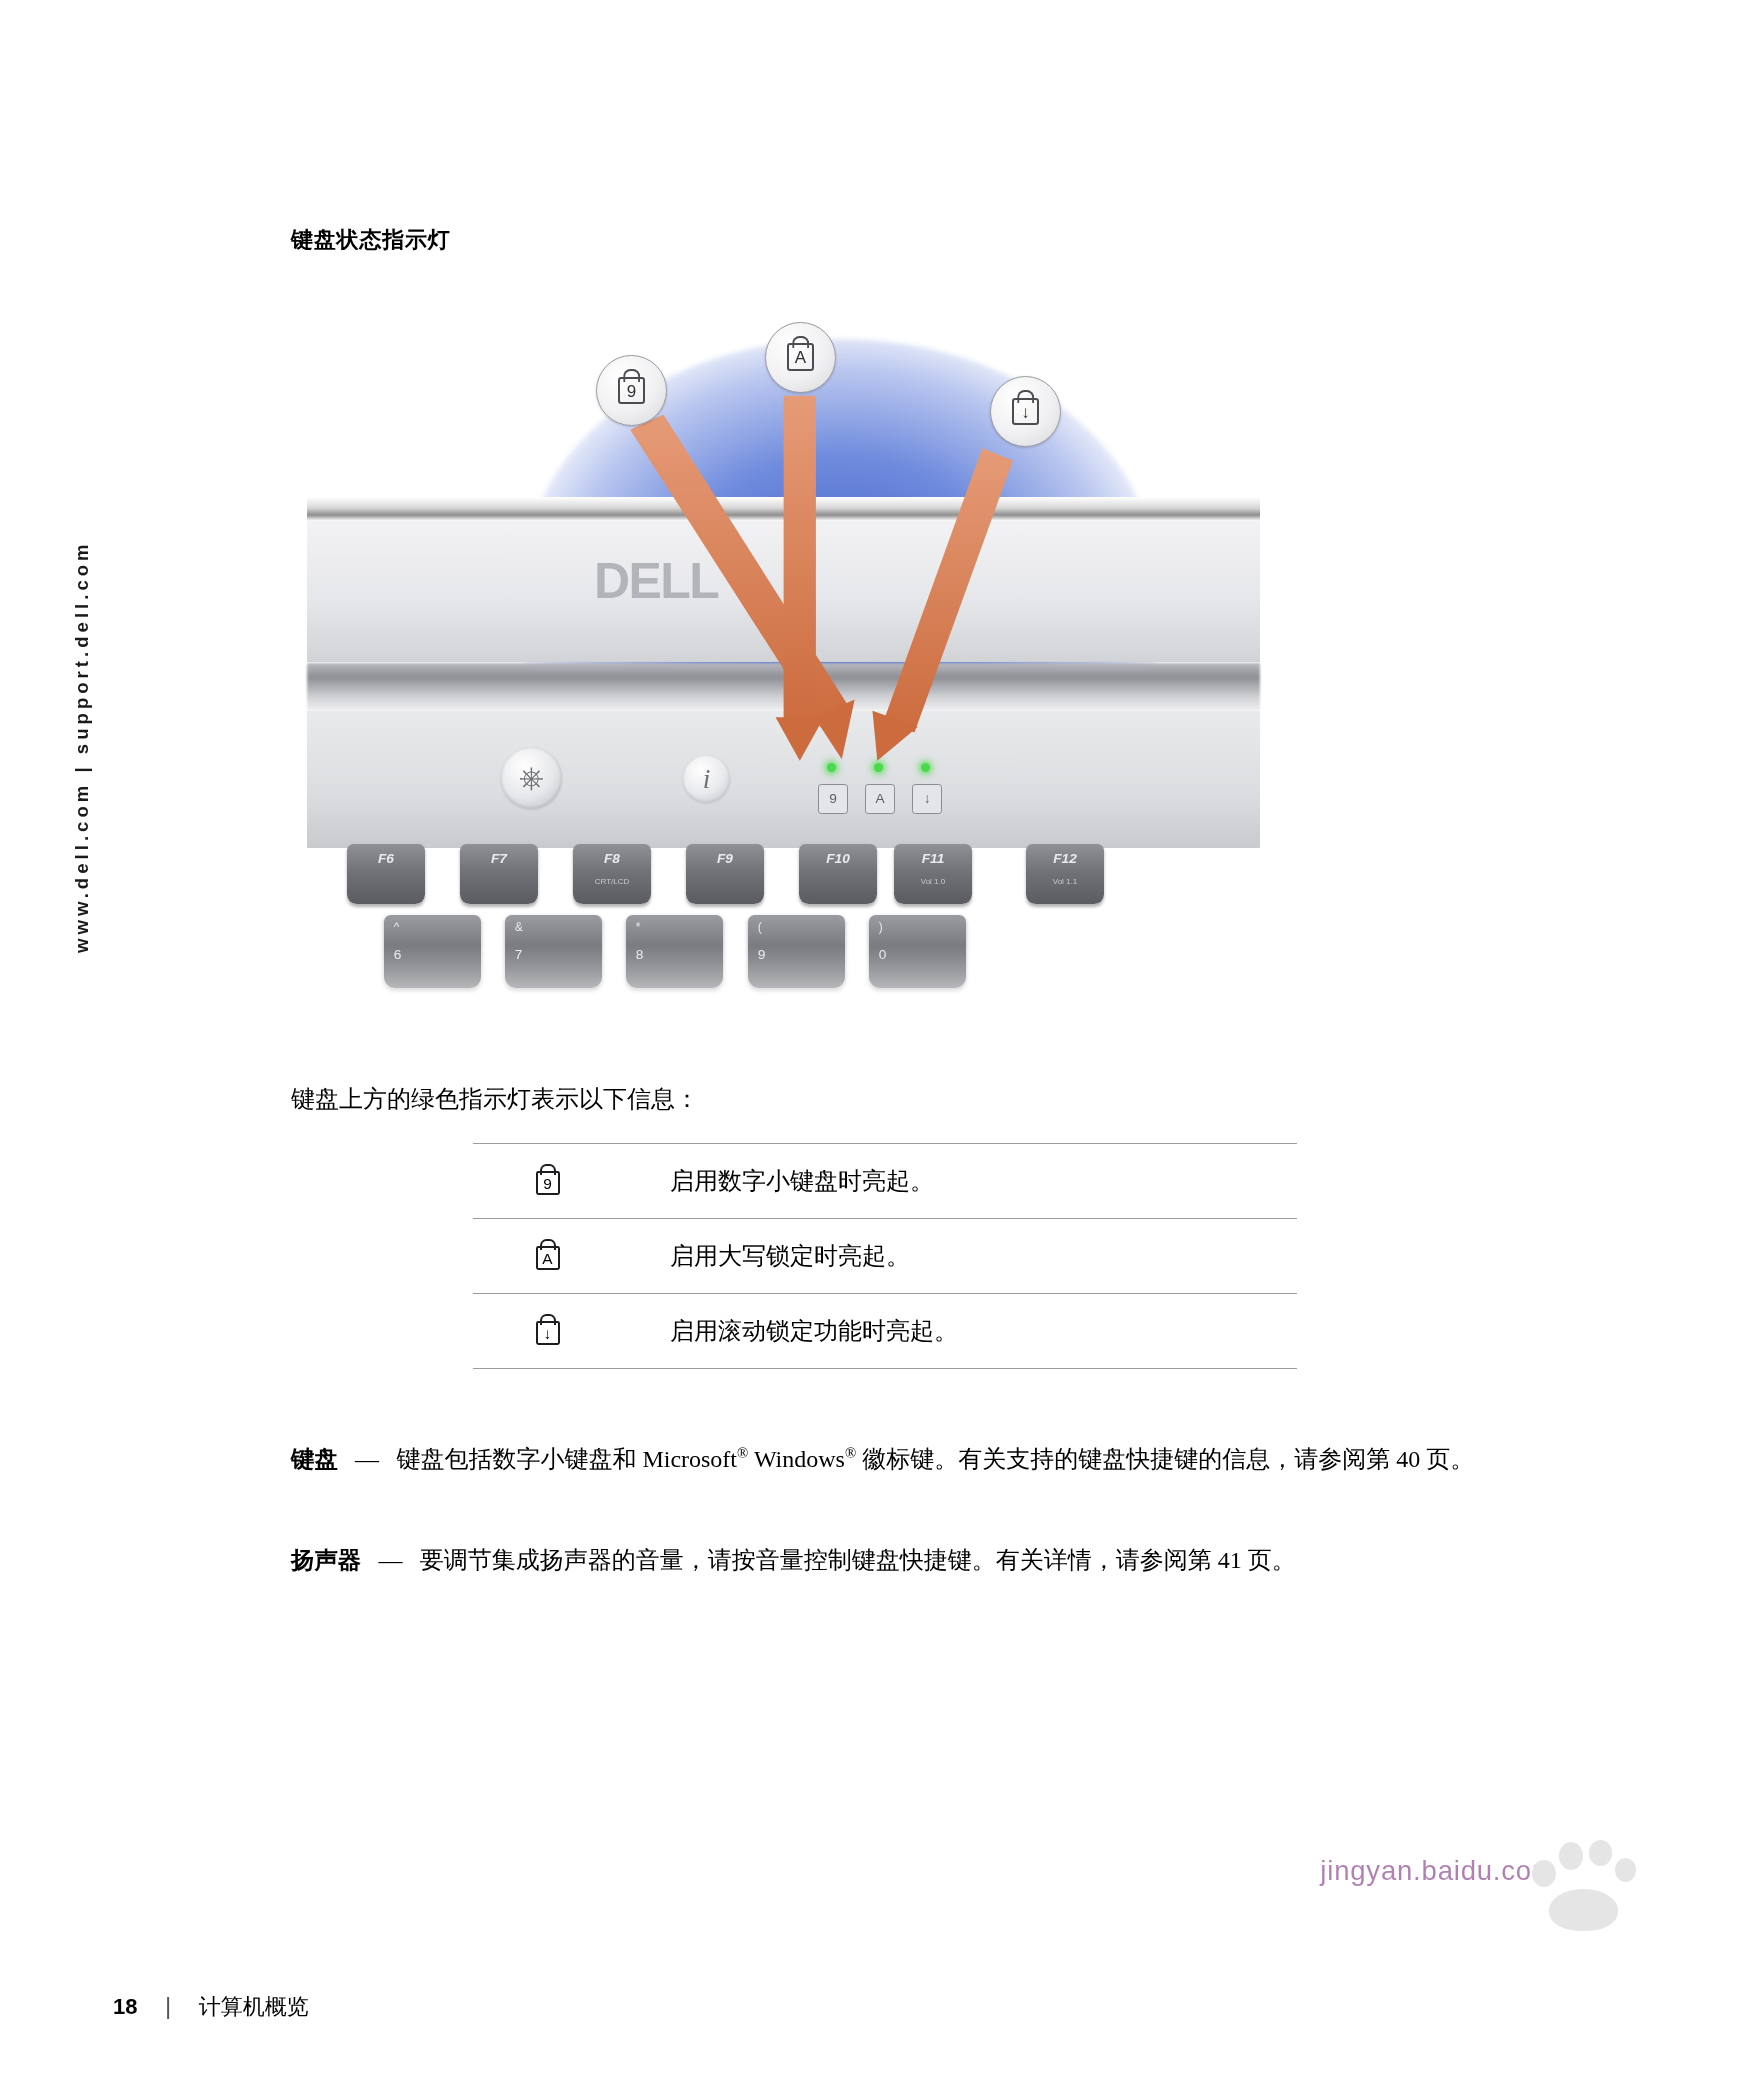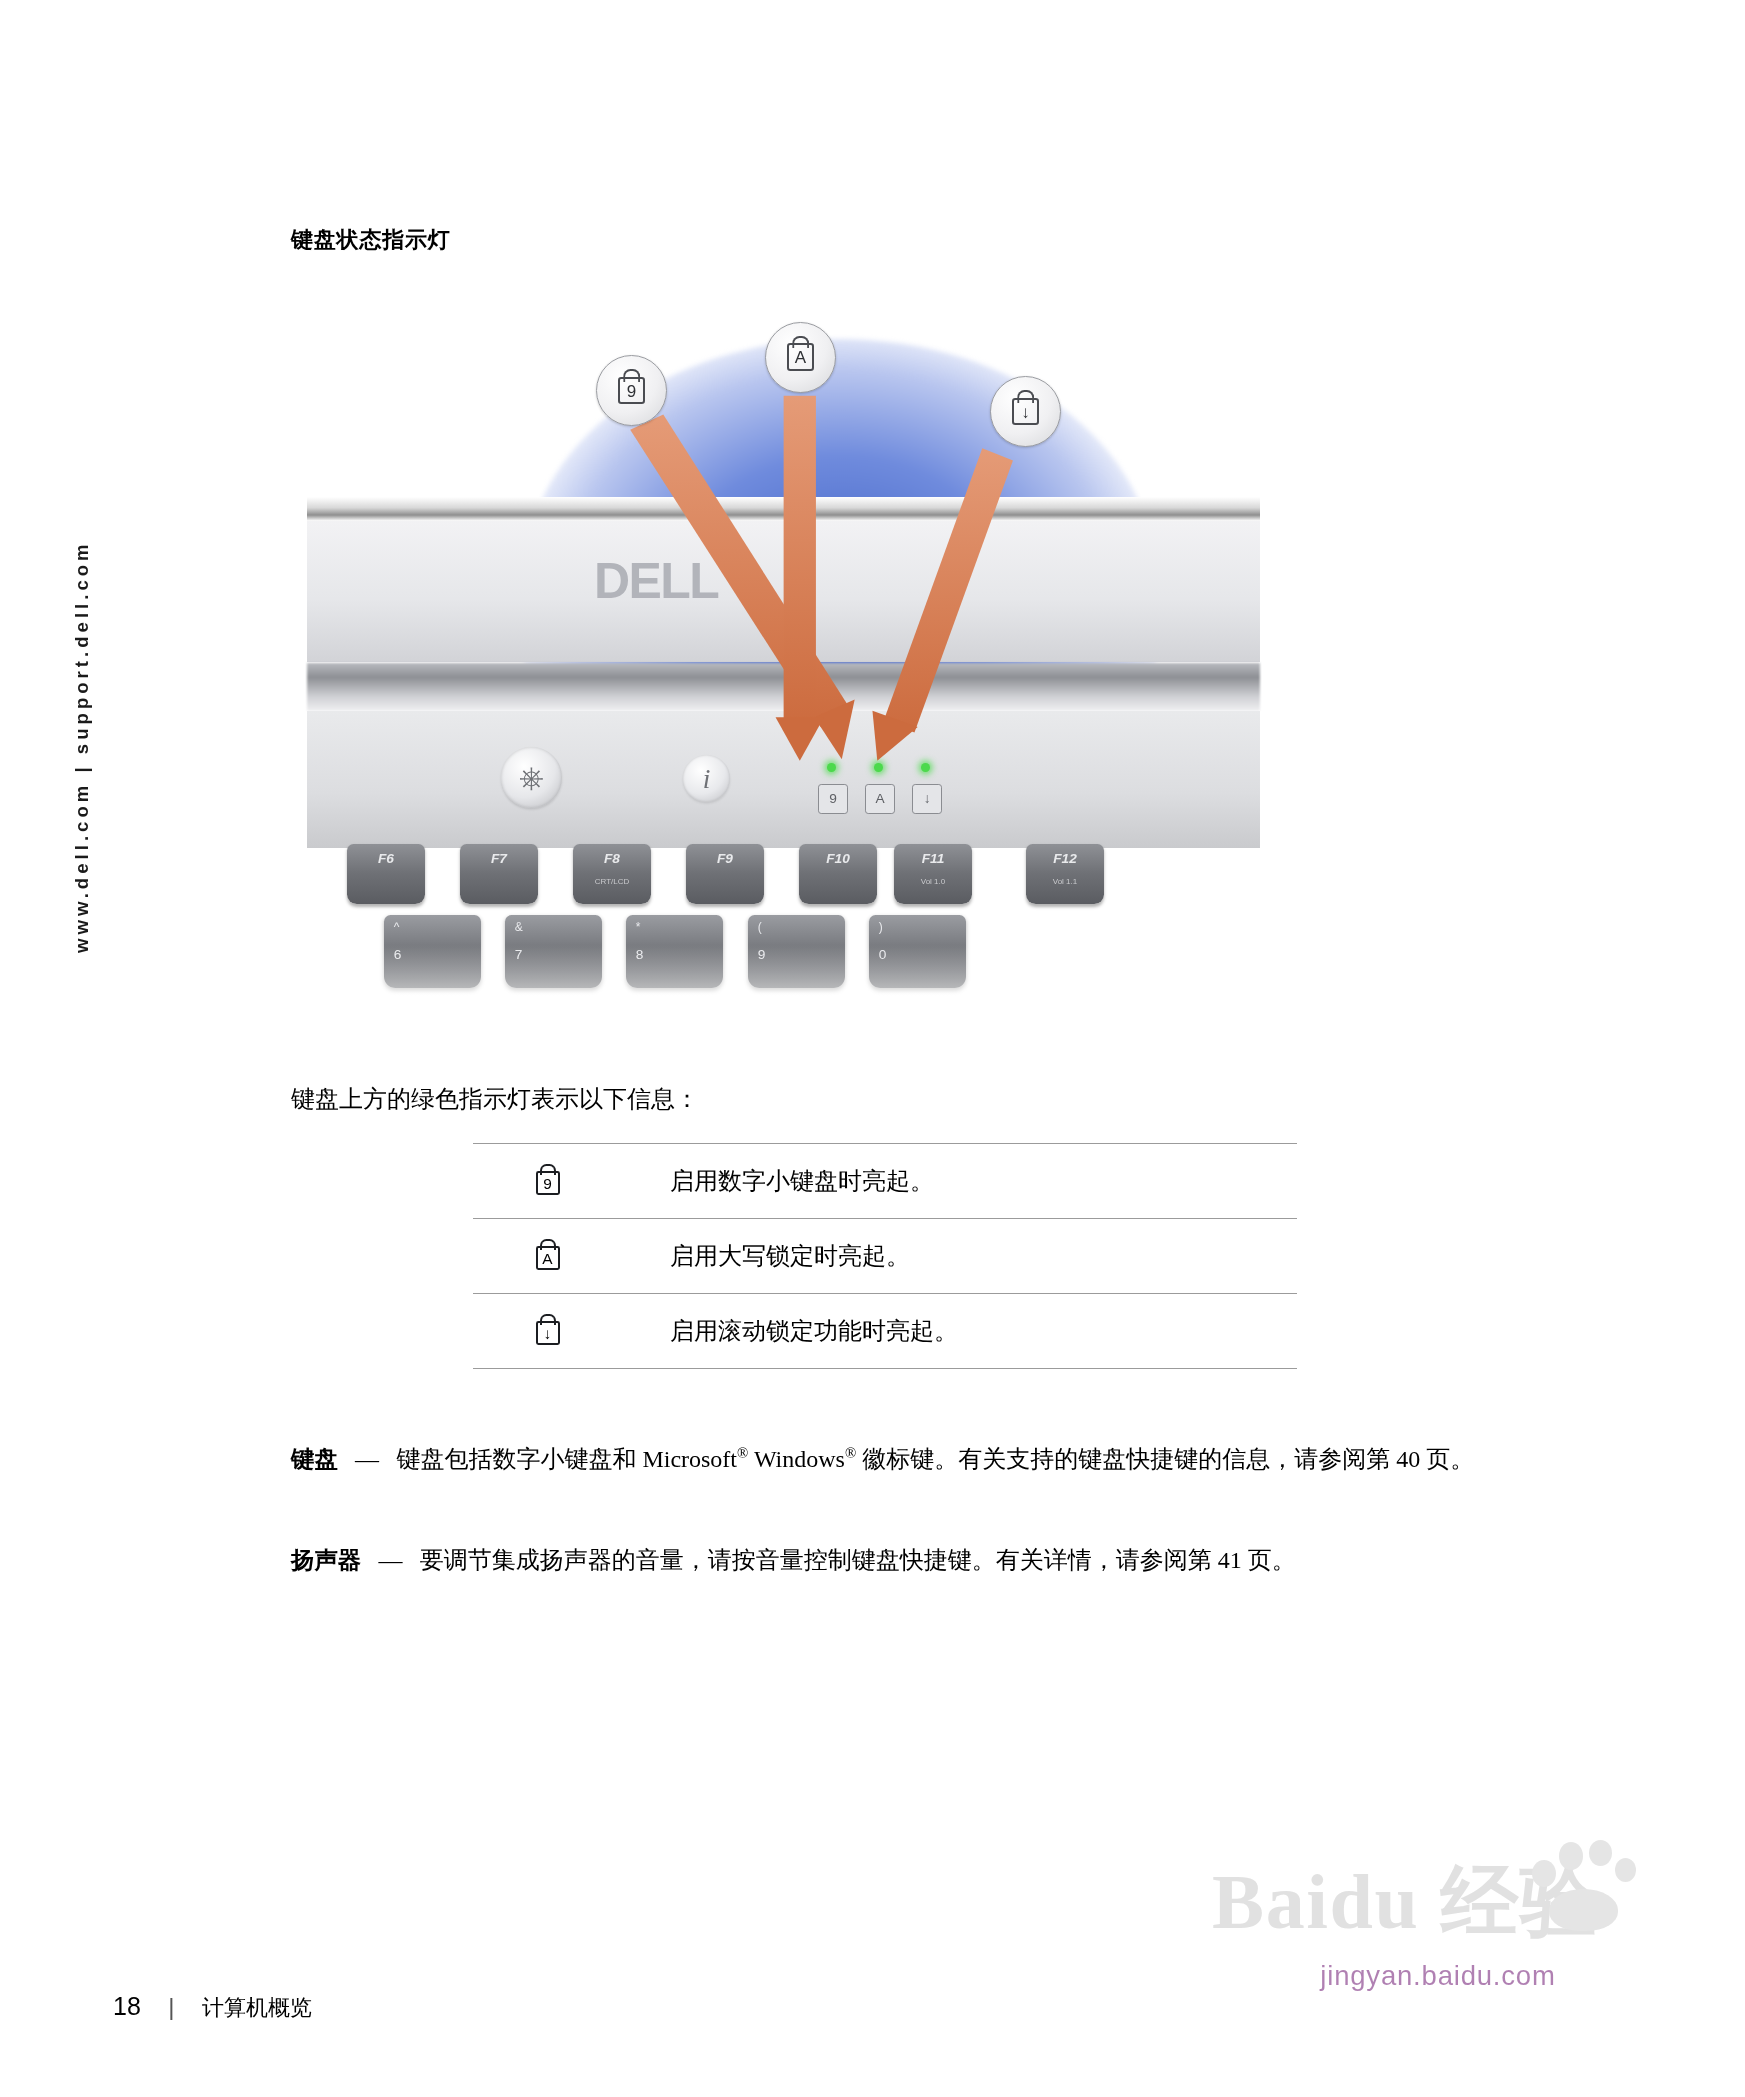--- a/index.html
+++ b/index.html
@@ -333,21 +333,21 @@
 
   
   .footer {
     position: absolute;
     left: 113px;
     top: 1992px;
     display: flex;
     align-items: baseline;
     font-family: "Liberation Sans", sans-serif;
   }
-  .footer .pageno { font-size: 25px; font-weight: normal; }
+  .footer .pageno { font-size: 22px; font-weight: bold; }
   .footer .bar { margin: 0 27.5px; color: #555; font-size: 24px; }
   .footer .chap { font-size: 22px; }
 
   
   .wm {
     position: absolute;
     left: 1212px;
     top: 1850px;
     width: 452px;
     height: 202px;
@@ -561,16 +561,15 @@
 </div>
 
 <div class="wm">
   <div class="paw">
     <i style="left:11.3px; top:24px; width:24px; height:27.5px;"></i>
     <i style="left:39px; top:6.5px; width:24px; height:27.5px;"></i>
     <i style="left:69px; top:4.8px; width:22.6px; height:26px;"></i>
     <i style="left:95px; top:22.6px; width:21px; height:24px;"></i>
     <i style="left:29px; top:53px; width:69px; height:42px; border-radius:50% 50% 45% 45%;"></i>
   </div>
-  <div class="big">Baidu 经验</div>
   <div class="sub">jingyan.baidu.com</div>
 </div>
 
 
 </body></html>

